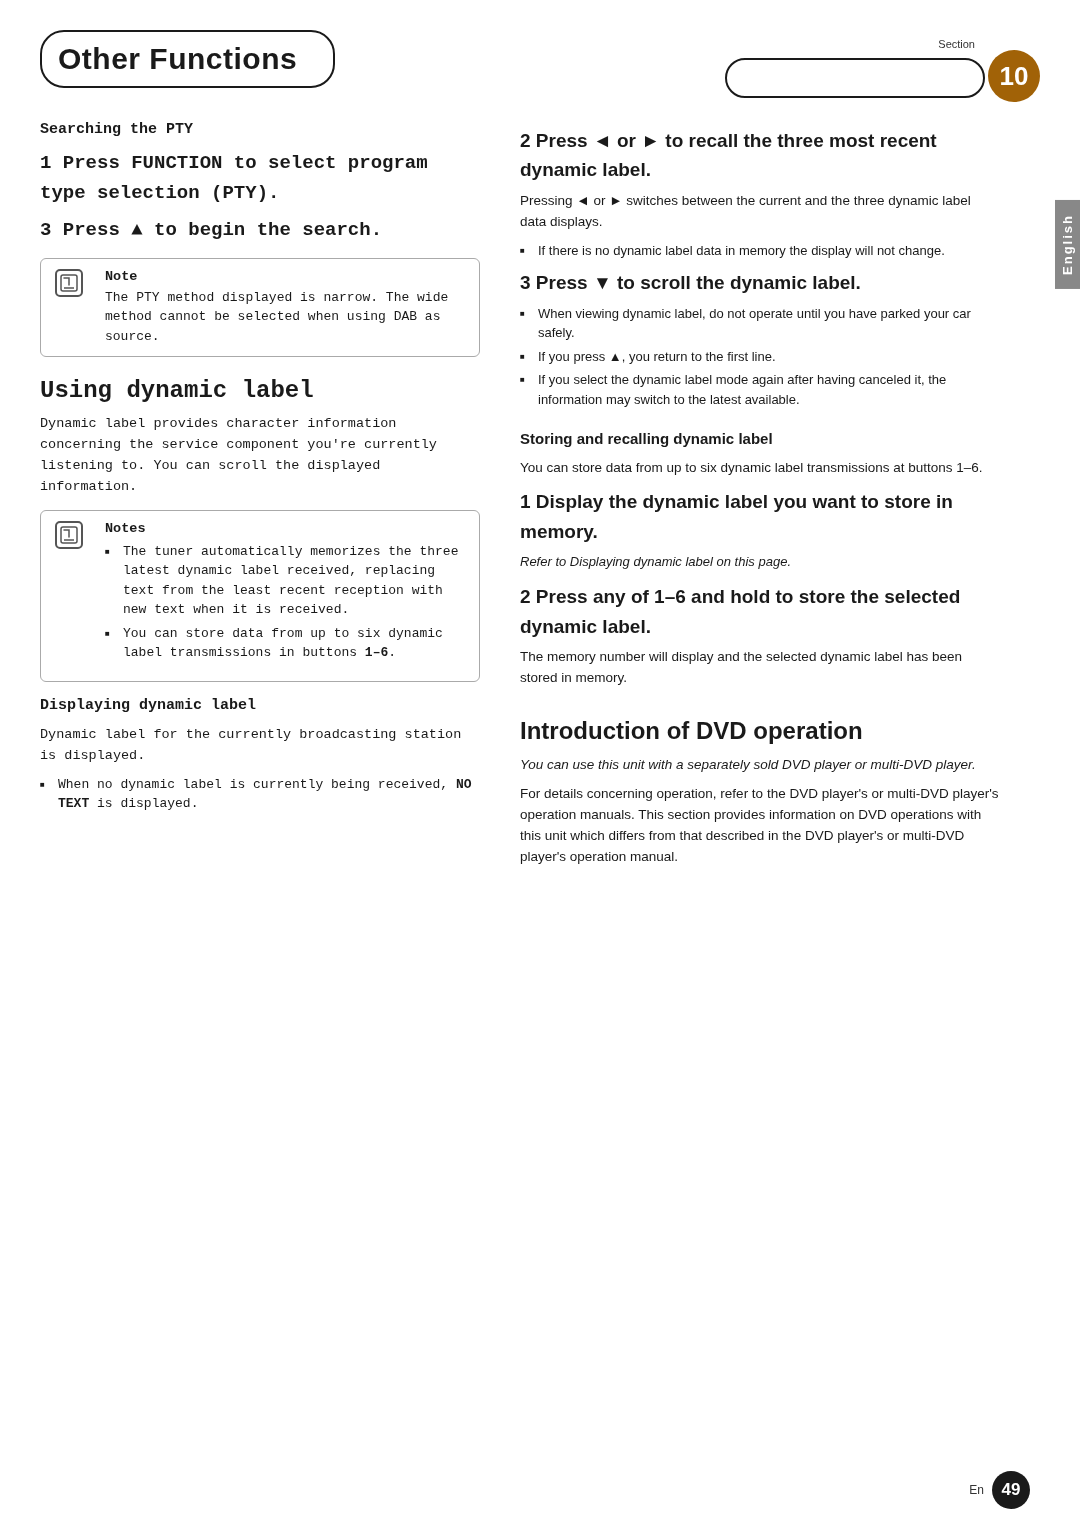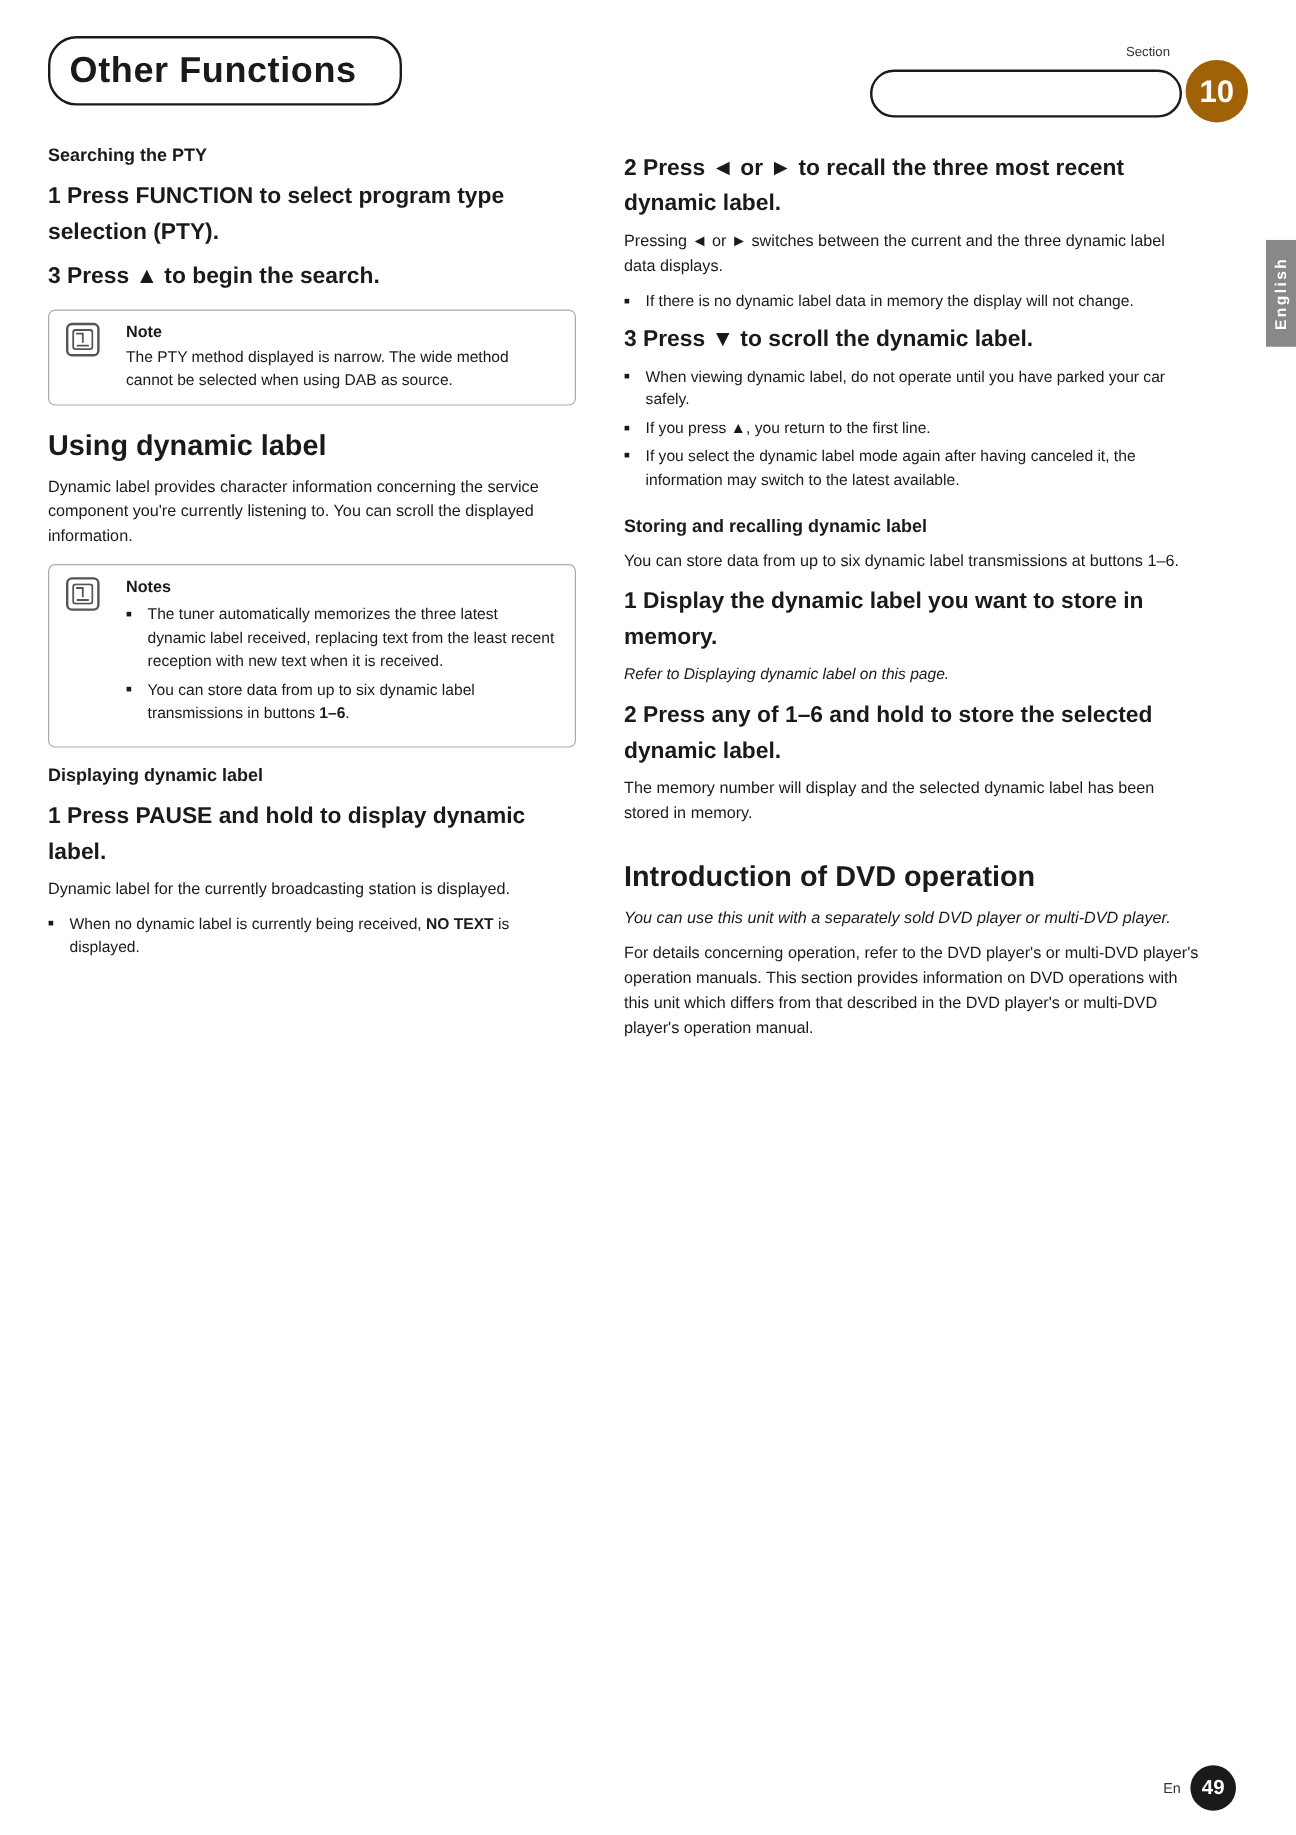--- a/index.html
+++ b/index.html
@@ -83,20 +83,21 @@
     
     .content {
       display: flex;
       padding: 0 40px 0 40px;
       gap: 0;
     }
 
     .left-column {
       width: 470px;
       padding-right: 30px;
+      font-family: Liberation Mono, monospace;
     }
 
     .right-column {
       width: 490px;
       padding-left: 10px;
       border-left: none;
     }
 
     
     .section-heading {
@@ -287,21 +288,20 @@
             <ul class="bullet-list">
               <li>The tuner automatically memorizes the three latest dynamic label received, replacing text from the least recent reception with new text when it is received.</li>
               <li>You can store data from up to six dynamic label transmissions in buttons <span class="bold">1–6</span>.</li>
             </ul>
           </div>
         </div>
       </div>
 
       <div>
         <p class="section-heading">Displaying dynamic label</p>
-        <p class="step bold">1  Press PAUSE and hold to display dynamic label.</p>
         <p>Dynamic label for the currently broadcasting station is displayed.</p>
         <ul class="bullet-list">
           <li>When no dynamic label is currently being received, <span class="bold">NO TEXT</span> is displayed.</li>
         </ul>
       </div>
 
     </div>
 
     <div class="right-column">
 

